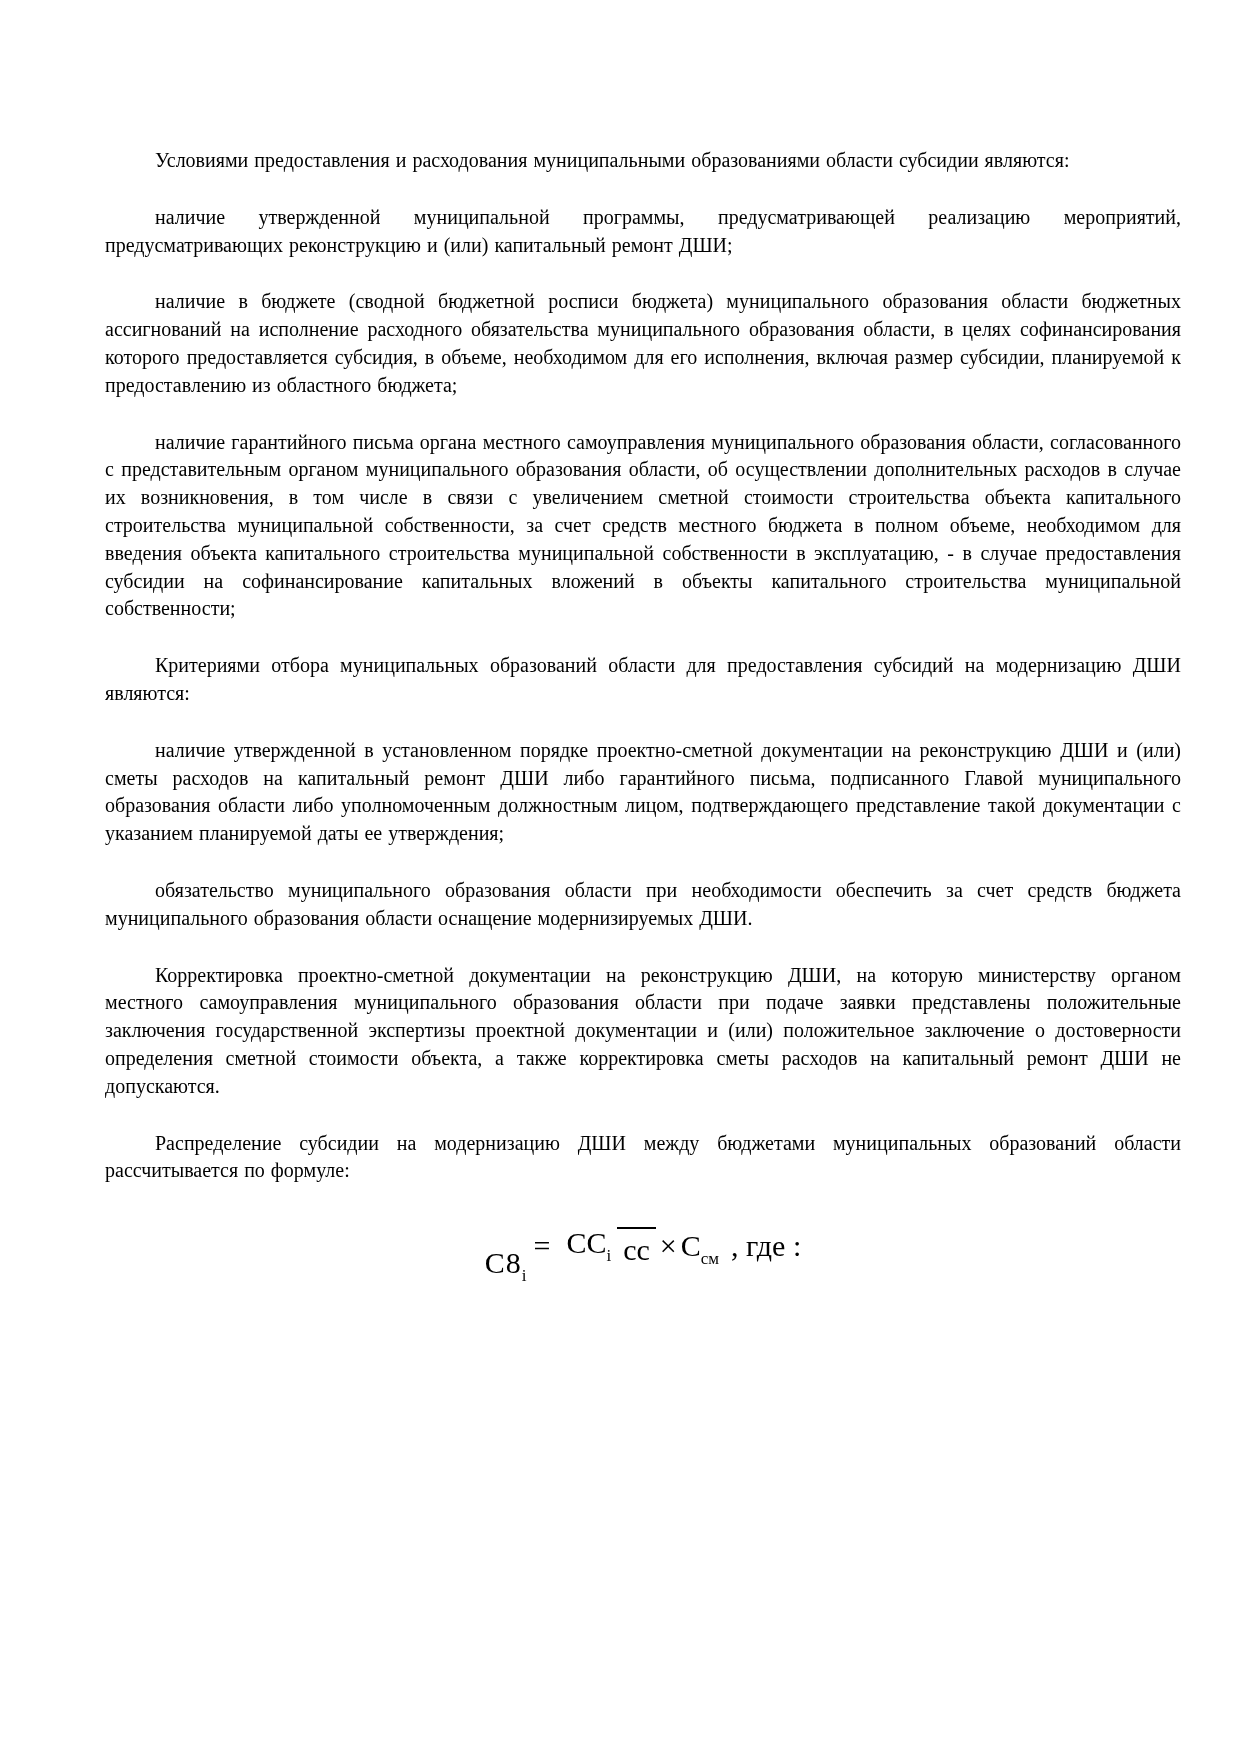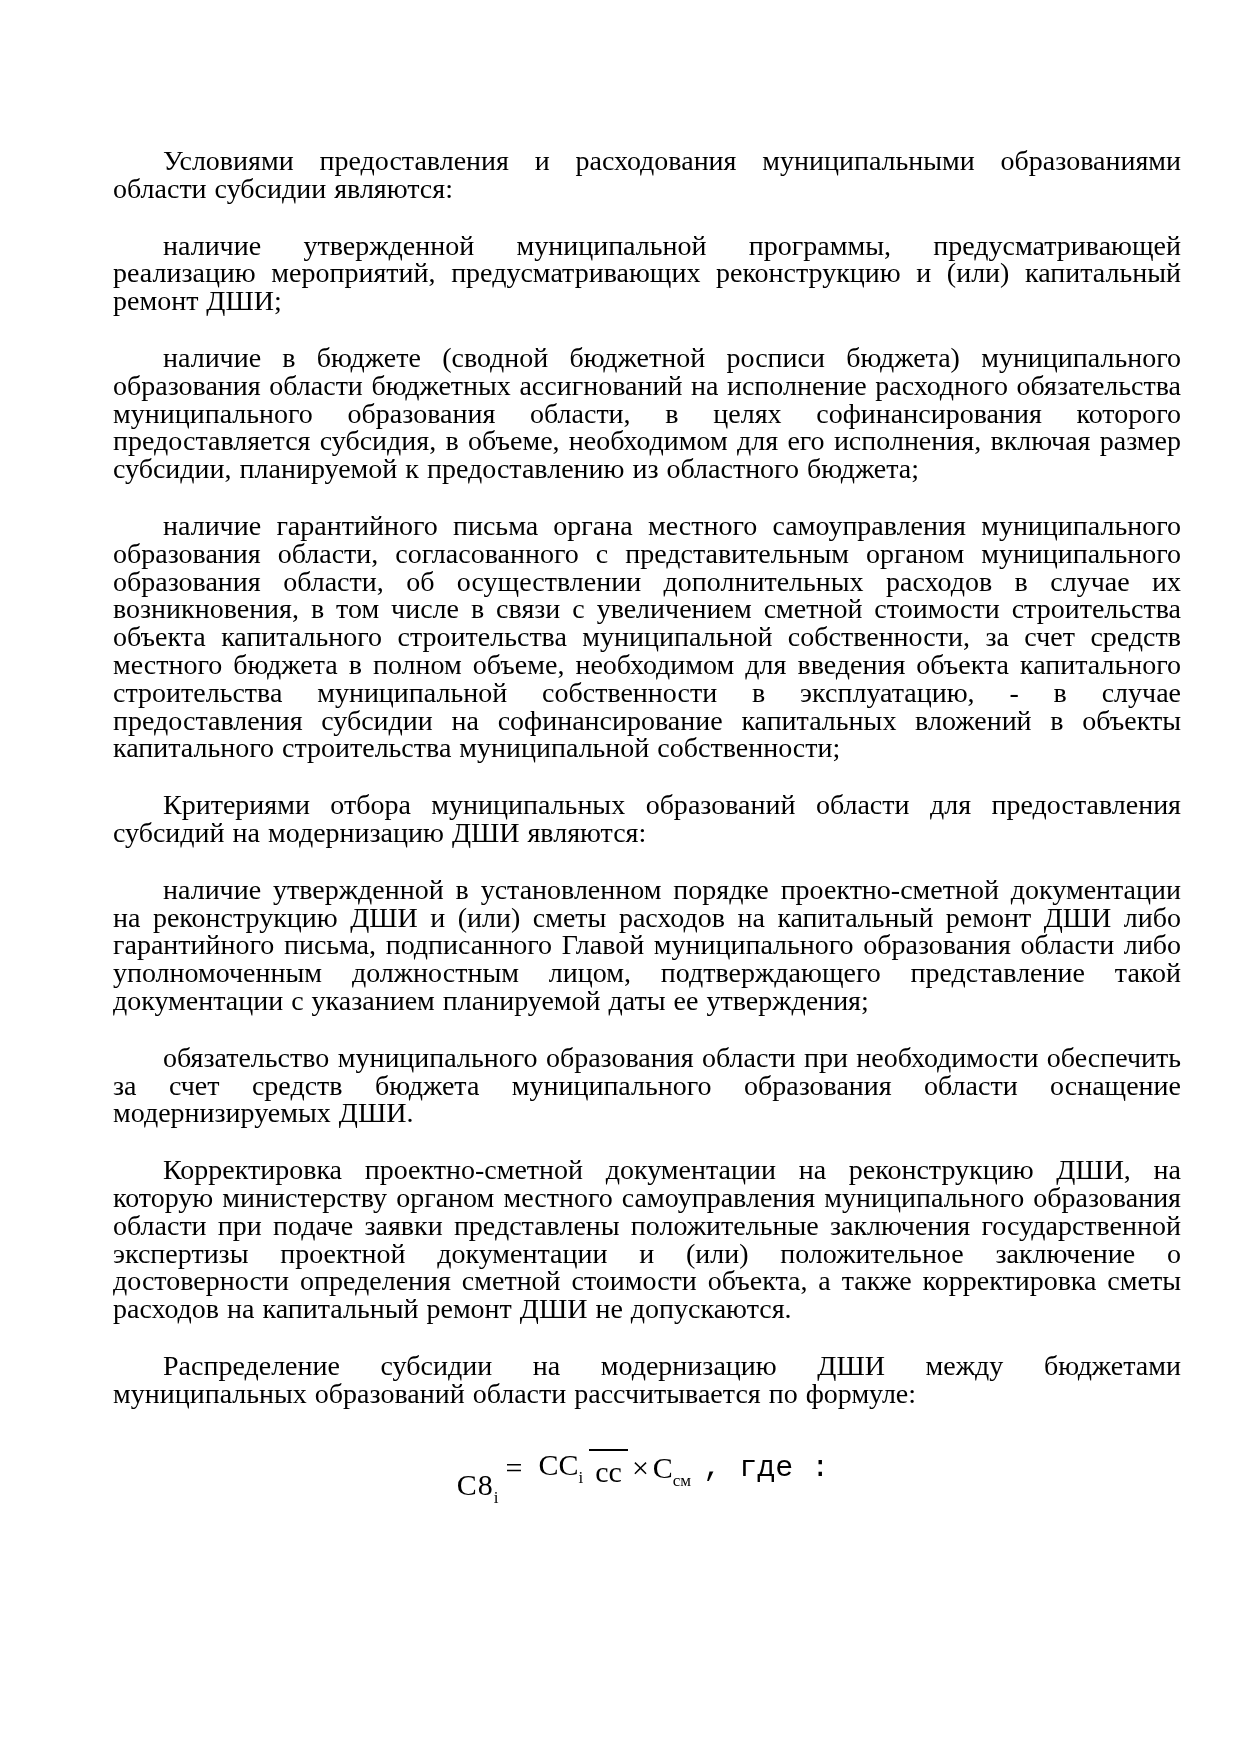--- a/index.html
+++ b/index.html
@@ -23,22 +23,22 @@
     background: #ffffff;
     overflow: hidden;
   }
   .content {
     position: absolute;
     left: 105px;
     top: 147px;
     width: 1076px;
   }
   .content p.para {
-    margin: 0 0 29px 8px;
-    font-size: 28px;
+    margin: 0 0 29px 0;
+    font-size: 20px;
     line-height: 27.8px;
     text-align: justify;
     text-indent: 50px;
     word-spacing: 1px;
   }
   
   .formula-wrap {
     margin-top: 14px;
     width: 100%;
     text-align: center;
@@ -73,21 +73,20 @@
     border-top: 2px solid #000000;
     align-self: stretch;
     text-align: center;
     padding: 6px 6px 0 6px;
   }
   .f-times {
     margin: 0 4px;
   }
   .f-tail {
     margin-left: 12px;
-    font-family: Liberation Mono, monospace;
   }
 </style>
 </head>
 <body>
 
 <div class="page">
   <div class="content">
     <p class="para">Условиями предоставления и расходования муниципальными образованиями области субсидии являются:</p>
     <p class="para">наличие утвержденной муниципальной программы, предусматривающей реализацию мероприятий, предусматривающих реконструкцию и (или) капитальный ремонт ДШИ;</p>
     <p class="para">наличие в бюджете (сводной бюджетной росписи бюджета) муниципального образования области бюджетных ассигнований на исполнение расходного обязательства муниципального образования области, в целях софинансирования которого предоставляется субсидия, в объеме, необходимом для его исполнения, включая размер субсидии, планируемой к предоставлению из областного бюджета;</p>

